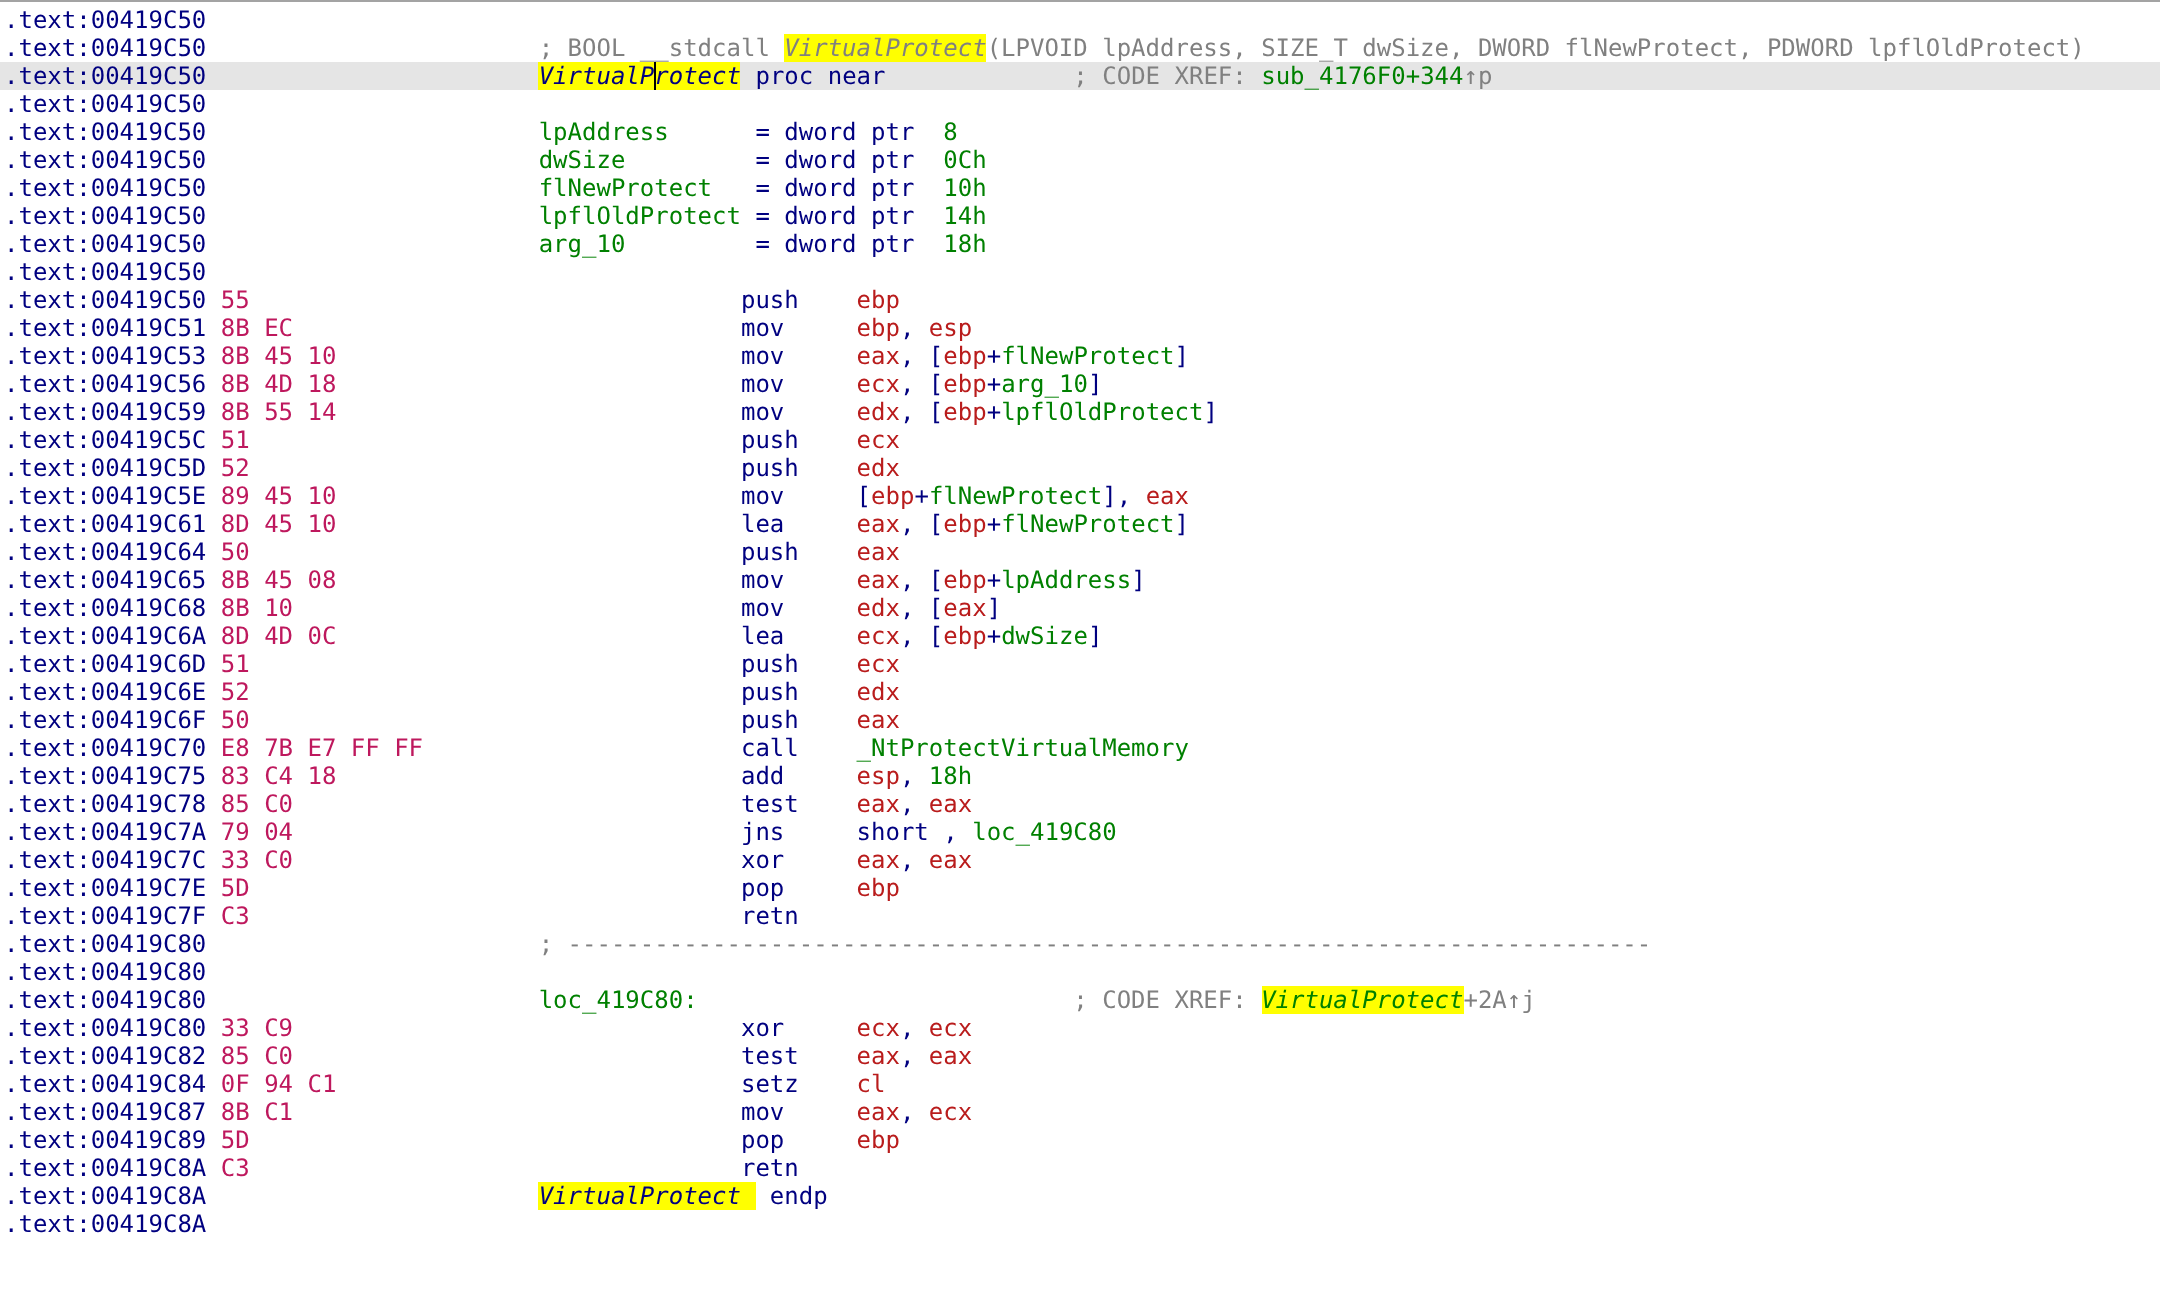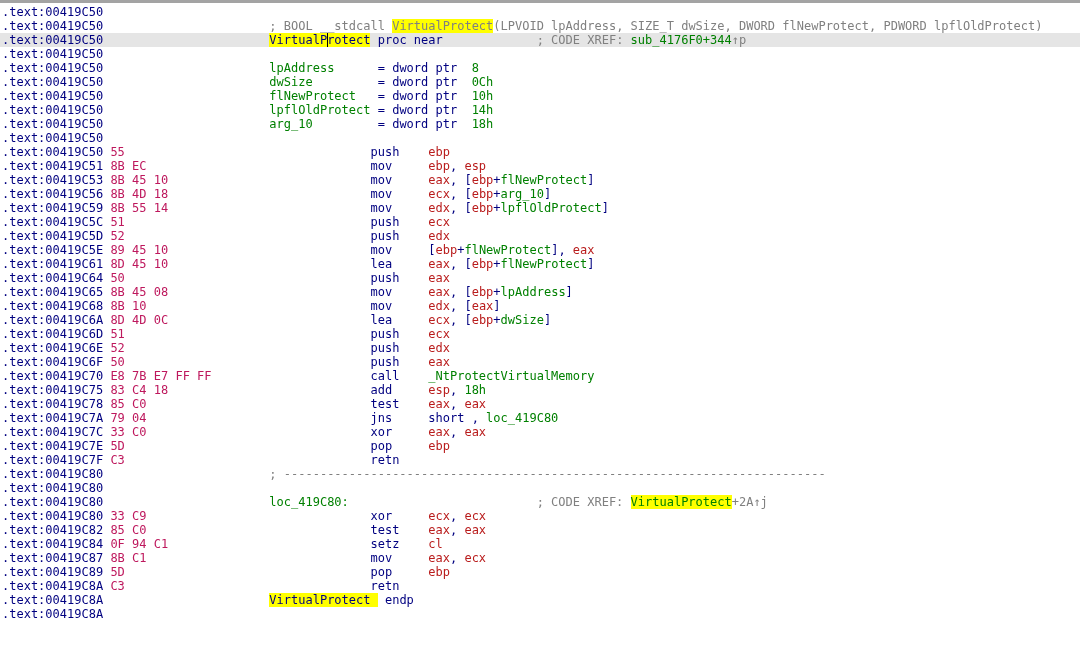--- a/index.html
+++ b/index.html
@@ -1,25 +1,25 @@
 <!DOCTYPE html>
 <html><head>
 <meta charset="utf-8">
 <style>
   html,body{margin:0;padding:0;background:#fff;width:1080px;height:658px;overflow:hidden;}
-  .view{font-family:Consolas,Menlo,monospace;font-size:12px;line-height:14px;white-space:pre;padding:2px 0 0 0;border-top:3px solid #a3a3a3;}
+  .view{font-family:Consolas,Menlo,monospace;font-size:12px;line-height:14px;white-space:pre;padding:2px 0 0 0;border-top:1px solid #a3a3a3;}
   .seg   {color:#000080;}
   .hex   {color:#be185d;}
   .kw    {color:#000080;}
   .op    {color:#b91c1c;}
   .name  {color:#008000;}
   .num   {color:#008000;}
   .txt   {color:#000080;}
   .cmt   {color:#808080;}
-  .hl    {background:#ffff00;}
+  .hl    {background:#ffff00;font-style:italic;}
   .row   {padding-left:2px;}
   .cur   {background:#e5e5e5;}
   .caret {position:relative;}
   .caret::after{content:"";position:absolute;left:0;top:0;width:1px;height:14px;background:#000;}
 </style>
 </head>
 <body>
 
 <div class="view" id="view"><div class="row"><span class="seg">.text:</span><span class="seg">00419C50</span></div><div class="row"><span class="seg">.text:</span><span class="seg">00419C50</span>                       <span class="cmt">; BOOL __stdcall </span><span class="cmt hl">VirtualProtect</span><span class="cmt">(LPVOID lpAddress, SIZE_T dwSize, DWORD flNewProtect, PDWORD lpflOldProtect)</span></div><div class="row cur"><span class="seg">.text:</span><span class="seg">00419C50</span>                       <span class="kw hl">VirtualP<span class="caret"></span>rotect</span><span class="kw"> </span><span class="kw">proc near             </span><span class="cmt">; CODE XREF: </span><span class="name">sub_4176F0+344</span><span class="cmt">↑p</span></div><div class="row"><span class="seg">.text:</span><span class="seg">00419C50</span></div><div class="row"><span class="seg">.text:</span><span class="seg">00419C50</span>                       <span class="name">lpAddress      </span><span class="txt">= </span><span class="kw">dword ptr</span><span class="txt">  </span><span class="num">8</span></div><div class="row"><span class="seg">.text:</span><span class="seg">00419C50</span>                       <span class="name">dwSize         </span><span class="txt">= </span><span class="kw">dword ptr</span><span class="txt">  </span><span class="num">0Ch</span></div><div class="row"><span class="seg">.text:</span><span class="seg">00419C50</span>                       <span class="name">flNewProtect   </span><span class="txt">= </span><span class="kw">dword ptr</span><span class="txt">  </span><span class="num">10h</span></div><div class="row"><span class="seg">.text:</span><span class="seg">00419C50</span>                       <span class="name">lpflOldProtect </span><span class="txt">= </span><span class="kw">dword ptr</span><span class="txt">  </span><span class="num">14h</span></div><div class="row"><span class="seg">.text:</span><span class="seg">00419C50</span>                       <span class="name">arg_10         </span><span class="txt">= </span><span class="kw">dword ptr</span><span class="txt">  </span><span class="num">18h</span></div><div class="row"><span class="seg">.text:</span><span class="seg">00419C50</span></div><div class="row"><span class="seg">.text:</span><span class="seg">00419C50</span> <span class="hex">55                   </span>               <span class="kw">push    </span><span class="op">ebp</span></div><div class="row"><span class="seg">.text:</span><span class="seg">00419C51</span> <span class="hex">8B EC                </span>               <span class="kw">mov     </span><span class="op">ebp</span><span class="txt">, </span><span class="op">esp</span></div><div class="row"><span class="seg">.text:</span><span class="seg">00419C53</span> <span class="hex">8B 45 10             </span>               <span class="kw">mov     </span><span class="op">eax</span><span class="txt">, </span><span class="txt">[</span><span class="op">ebp</span><span class="txt">+</span><span class="name">flNewProtect</span><span class="txt">]</span></div><div class="row"><span class="seg">.text:</span><span class="seg">00419C56</span> <span class="hex">8B 4D 18             </span>               <span class="kw">mov     </span><span class="op">ecx</span><span class="txt">, </span><span class="txt">[</span><span class="op">ebp</span><span class="txt">+</span><span class="name">arg_10</span><span class="txt">]</span></div><div class="row"><span class="seg">.text:</span><span class="seg">00419C59</span> <span class="hex">8B 55 14             </span>               <span class="kw">mov     </span><span class="op">edx</span><span class="txt">, </span><span class="txt">[</span><span class="op">ebp</span><span class="txt">+</span><span class="name">lpflOldProtect</span><span class="txt">]</span></div><div class="row"><span class="seg">.text:</span><span class="seg">00419C5C</span> <span class="hex">51                   </span>               <span class="kw">push    </span><span class="op">ecx</span></div><div class="row"><span class="seg">.text:</span><span class="seg">00419C5D</span> <span class="hex">52                   </span>               <span class="kw">push    </span><span class="op">edx</span></div><div class="row"><span class="seg">.text:</span><span class="seg">00419C5E</span> <span class="hex">89 45 10             </span>               <span class="kw">mov     </span><span class="txt">[</span><span class="op">ebp</span><span class="txt">+</span><span class="name">flNewProtect</span><span class="txt">]</span><span class="txt">, </span><span class="op">eax</span></div><div class="row"><span class="seg">.text:</span><span class="seg">00419C61</span> <span class="hex">8D 45 10             </span>               <span class="kw">lea     </span><span class="op">eax</span><span class="txt">, </span><span class="txt">[</span><span class="op">ebp</span><span class="txt">+</span><span class="name">flNewProtect</span><span class="txt">]</span></div><div class="row"><span class="seg">.text:</span><span class="seg">00419C64</span> <span class="hex">50                   </span>               <span class="kw">push    </span><span class="op">eax</span></div><div class="row"><span class="seg">.text:</span><span class="seg">00419C65</span> <span class="hex">8B 45 08             </span>               <span class="kw">mov     </span><span class="op">eax</span><span class="txt">, </span><span class="txt">[</span><span class="op">ebp</span><span class="txt">+</span><span class="name">lpAddress</span><span class="txt">]</span></div><div class="row"><span class="seg">.text:</span><span class="seg">00419C68</span> <span class="hex">8B 10                </span>               <span class="kw">mov     </span><span class="op">edx</span><span class="txt">, </span><span class="txt">[</span><span class="op">eax</span><span class="txt">]</span></div><div class="row"><span class="seg">.text:</span><span class="seg">00419C6A</span> <span class="hex">8D 4D 0C             </span>               <span class="kw">lea     </span><span class="op">ecx</span><span class="txt">, </span><span class="txt">[</span><span class="op">ebp</span><span class="txt">+</span><span class="name">dwSize</span><span class="txt">]</span></div><div class="row"><span class="seg">.text:</span><span class="seg">00419C6D</span> <span class="hex">51                   </span>               <span class="kw">push    </span><span class="op">ecx</span></div><div class="row"><span class="seg">.text:</span><span class="seg">00419C6E</span> <span class="hex">52                   </span>               <span class="kw">push    </span><span class="op">edx</span></div><div class="row"><span class="seg">.text:</span><span class="seg">00419C6F</span> <span class="hex">50                   </span>               <span class="kw">push    </span><span class="op">eax</span></div><div class="row"><span class="seg">.text:</span><span class="seg">00419C70</span> <span class="hex">E8 7B E7 FF FF       </span>               <span class="kw">call    </span><span class="name">_NtProtectVirtualMemory</span></div><div class="row"><span class="seg">.text:</span><span class="seg">00419C75</span> <span class="hex">83 C4 18             </span>               <span class="kw">add     </span><span class="op">esp</span><span class="txt">, </span><span class="num">18h</span></div><div class="row"><span class="seg">.text:</span><span class="seg">00419C78</span> <span class="hex">85 C0                </span>               <span class="kw">test    </span><span class="op">eax</span><span class="txt">, </span><span class="op">eax</span></div><div class="row"><span class="seg">.text:</span><span class="seg">00419C7A</span> <span class="hex">79 04                </span>               <span class="kw">jns     </span><span class="txt">short </span><span class="txt">, </span><span class="name">loc_419C80</span></div><div class="row"><span class="seg">.text:</span><span class="seg">00419C7C</span> <span class="hex">33 C0                </span>               <span class="kw">xor     </span><span class="op">eax</span><span class="txt">, </span><span class="op">eax</span></div><div class="row"><span class="seg">.text:</span><span class="seg">00419C7E</span> <span class="hex">5D                   </span>               <span class="kw">pop     </span><span class="op">ebp</span></div><div class="row"><span class="seg">.text:</span><span class="seg">00419C7F</span> <span class="hex">C3                   </span>               <span class="kw">retn    </span></div><div class="row"><span class="seg">.text:</span><span class="seg">00419C80</span>                       <span class="cmt">; ---------------------------------------------------------------------------</span></div><div class="row"><span class="seg">.text:</span><span class="seg">00419C80</span></div><div class="row"><span class="seg">.text:</span><span class="seg">00419C80</span>                       <span class="name">loc_419C80:                          </span><span class="cmt">; CODE XREF: </span><span class="name hl">VirtualProtect</span><span class="cmt">+2A↑j</span></div><div class="row"><span class="seg">.text:</span><span class="seg">00419C80</span> <span class="hex">33 C9                </span>               <span class="kw">xor     </span><span class="op">ecx</span><span class="txt">, </span><span class="op">ecx</span></div><div class="row"><span class="seg">.text:</span><span class="seg">00419C82</span> <span class="hex">85 C0                </span>               <span class="kw">test    </span><span class="op">eax</span><span class="txt">, </span><span class="op">eax</span></div><div class="row"><span class="seg">.text:</span><span class="seg">00419C84</span> <span class="hex">0F 94 C1             </span>               <span class="kw">setz    </span><span class="op">cl</span></div><div class="row"><span class="seg">.text:</span><span class="seg">00419C87</span> <span class="hex">8B C1                </span>               <span class="kw">mov     </span><span class="op">eax</span><span class="txt">, </span><span class="op">ecx</span></div><div class="row"><span class="seg">.text:</span><span class="seg">00419C89</span> <span class="hex">5D                   </span>               <span class="kw">pop     </span><span class="op">ebp</span></div><div class="row"><span class="seg">.text:</span><span class="seg">00419C8A</span> <span class="hex">C3                   </span>               <span class="kw">retn    </span></div><div class="row"><span class="seg">.text:</span><span class="seg">00419C8A</span>                       <span class="kw hl">VirtualProtect </span><span class="kw"> endp</span></div><div class="row"><span class="seg">.text:</span><span class="seg">00419C8A</span></div></div>
 

